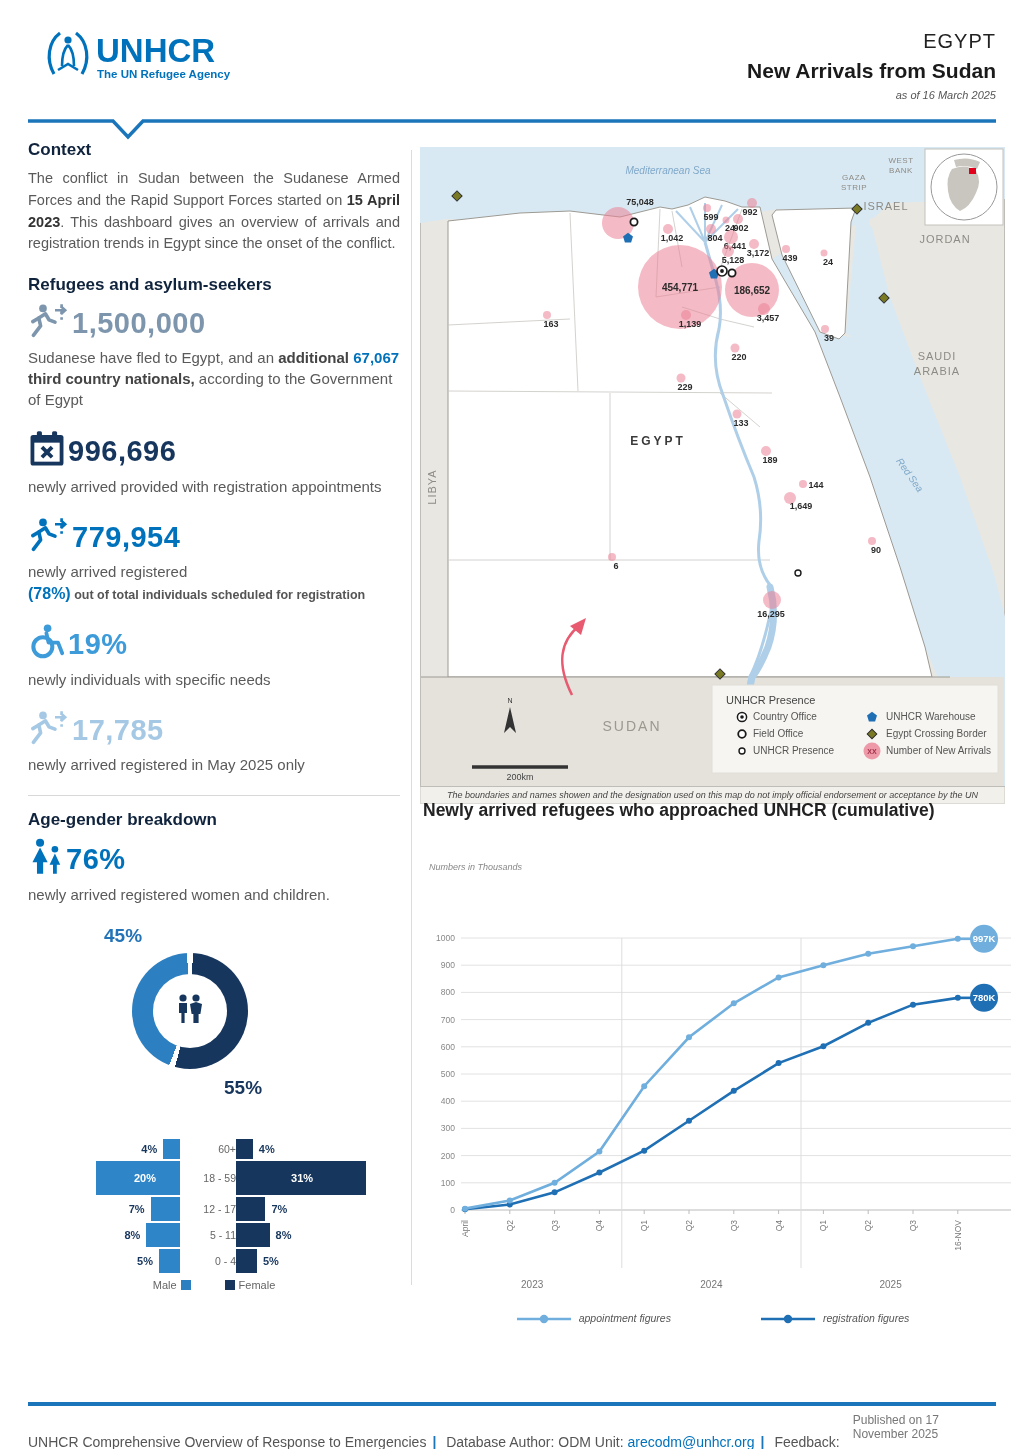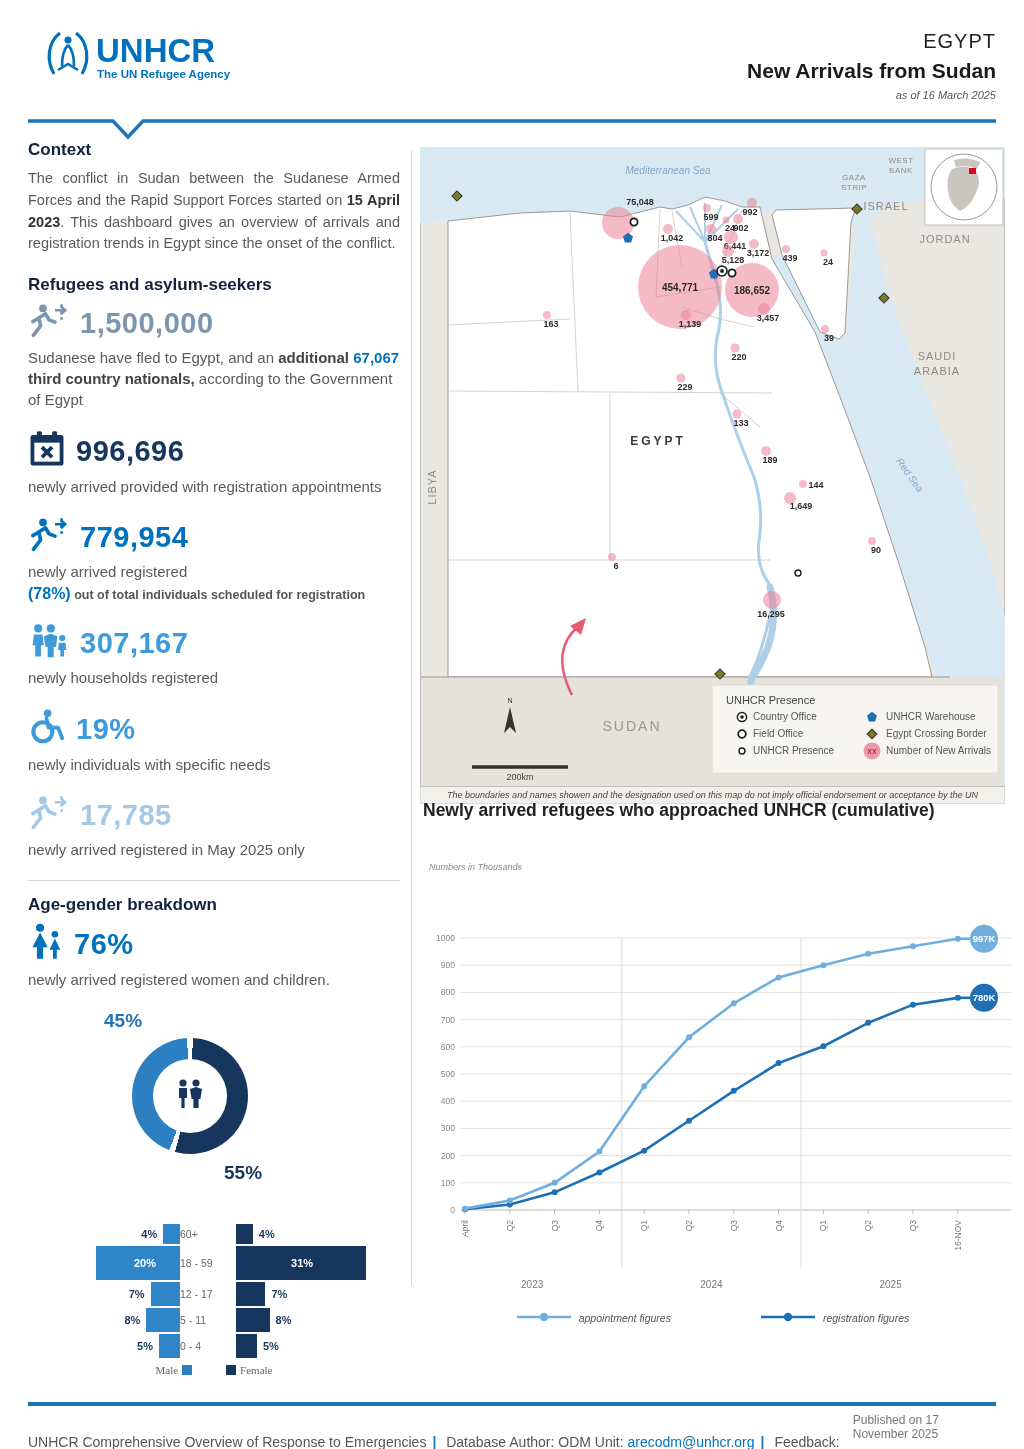--- a/index.html
+++ b/index.html
@@ -14,60 +14,60 @@
   .hdr-asof { font-size:11px; font-style:italic; color:#555; margin-top:6px; }
   .rule-top { position:absolute; left:28px; top:118px; }
 
   
   .leftcol { position:absolute; left:28px; top:140px; width:372px; }
   .col-divider { position:absolute; left:411px; top:150px; width:1px; height:1135px; background:#DDDCDA; }
   h2.sec { font-size:17px; font-weight:800; color:#10233C; margin-bottom:8px; }
   .context-p { font-size:14.5px; line-height:1.5; color:#5a5a5a; text-align:justify; margin-bottom:20px; }
   .context-p b { color:#333; }
   .stat { margin-bottom:20px; }
-  .stat-top { display:flex; align-items:center; gap:10px; }
+  .stat-top { display:flex; align-items:center; gap:2px; }
   .stat-num { font-size:29px; font-weight:800; letter-spacing:0.5px; }
   .stat-desc { font-size:15px; color:#5a5a5a; line-height:1.4; margin-top:4px; }
   .stat-desc .hl { color:#0072BC; font-weight:bold; }
   .stat-desc .bd { color:#444; font-weight:bold; }
   .stat-extra { font-size:12.5px; color:#555; font-weight:bold; margin-top:3px; }
   .stat-extra .pc { color:#0072BC; font-size:16px; font-weight:700; }
   .hdivider { height:1px; background:#D8D8D8; margin:6px 0 14px 0; }
 
   
   .donut-wrap { position:relative; height:210px; margin-top:6px; }
   .donut { position:absolute; left:104px; top:28px; width:116px; height:116px; border-radius:50%; }
   .donut-hole { position:absolute; left:21px; top:21px; width:74px; height:74px; border-radius:50%; background:#fff; display:flex; align-items:center; justify-content:center; }
   .donut-lab { position:absolute; font-size:19px; font-weight:800; }
   .donut-lab.male { left:76px; top:0px; color:#2273B8; }
   .donut-lab.female { left:196px; top:152px; color:#17365D; }
 
   
   .pyr { margin-top:4px; }
   .pyr-row { display:flex; align-items:center; margin-bottom:2px; }
   .pyr-zone { position:relative; width:152px; height:100%; }
-  .pyr-age { width:56px; text-align:left; font-size:10.5px; color:#666; }
+  .pyr-age { width:56px; text-align:right; font-size:10.5px; color:#666; }
   .pyr-bar { position:absolute; top:0; }
   .pyr-bar.m { right:0; background:#2E86C8; }
   .pyr-bar.f { left:0; background:#17365D; }
   .pyr-val { position:absolute; font-size:11px; font-weight:800; color:#17365D; top:50%; transform:translateY(-50%); white-space:nowrap; }
   .pyr-val.in { color:#fff; }
-  .pyr-legend { display:flex; justify-content:center; gap:26px; font-size:11px; color:#666; margin-top:6px;font-family:Liberation Serif, serif; }
+  .pyr-legend { display:flex; justify-content:center; gap:26px; font-size:11px; color:#666; margin-top:6px; }
   .pyr-legend .sw { display:inline-block; width:10px; height:10px; margin:0 4px; vertical-align:-1px; }
 
   
   .map-panel { position:absolute; left:420px; top:147px; width:585px; }
   .map-disclaimer { width:585px; background:#F2F0EB; font-size:9px; font-style:italic; color:#444; text-align:center; padding:3px 2px; border:1px solid #DDDBD5; border-top:none; }
 
   
   .chart-panel { position:absolute; left:423px; top:800px; width:592px; }
   .chart-title { font-size:17.5px; font-weight:800; color:#222; }
   .chart-sub { position:absolute; left:6px; top:62px; font-size:9px; font-style:italic; color:#888; }
   .chart-legend { position:absolute; left:0; top:512px; width:580px; display:flex; justify-content:center; gap:90px; }
-  .chart-legend .item { display:flex; align-items:flex-start; gap:8px; font-size:10.5px; font-style:italic; color:#555; }
+  .chart-legend .item { display:flex; align-items:flex-end; gap:8px; font-size:10.5px; font-style:italic; color:#555; }
 
   
   .footer-rule { position:absolute; left:28px; top:1402px; width:968px; height:4px; background:#1B75BB; }
   .footer { position:absolute; left:28px; top:1413px; width:968px; display:flex; justify-content:space-between; align-items:flex-start; }
   .footer .fl { font-size:14px; color:#555;margin-top:21px; }
   .footer .fl a { color:#0072BC; text-decoration:none; }
   .footer .sep { color:#1B75BB; margin:0 6px; font-weight:bold; }
   .footer .fr { font-size:12px; color:#777; }
 </style>
 </head>
@@ -137,34 +137,20 @@
                 <circle cx="12" cy="4.5" r="3.2" fill="currentColor"></circle>
                 <path d="M4 27 L10 19 L8.5 12.5 L14 9 L17 14 L22 16" fill="none" stroke="currentColor" stroke-width="3" stroke-linecap="round" stroke-linejoin="round"></path>
                 <path d="M8.5 12.5 L3.5 15.5" stroke="currentColor" stroke-width="3" stroke-linecap="round"></path>
                 <line x1="27.5" y1="1" x2="27.5" y2="14" stroke="currentColor" stroke-width="2.2" stroke-dasharray="3 2.4"></line>
                 <path d="M22 6 h8 M27 2.8 L30.5 6 L27 9.2" fill="none" stroke="currentColor" stroke-width="2.2"></path>
               </svg></span>
             <span class="stat-num" style="color:#0072BC">779,954</span>
           </div>
           <div class="stat-desc"><span>newly arrived registered</span></div>
           <div class="stat-extra"><span class="pc">(78%)</span> out of total individuals scheduled for registration</div>
-        </div>
-        <div class="stat">
-          <div class="stat-top">
-            <span style="color:#3D9BD9"><svg width="42" height="36" viewBox="0 0 34 30" fill="currentColor">
-                <circle cx="8" cy="4.5" r="3.4"></circle>
-                <path d="M4.5,9.5 h7 l1.2,9 h-2.4 v9.5 h-4.8 v-9.5 H3.3 Z"></path>
-                <circle cx="18.5" cy="4.5" r="3.4"></circle>
-                <path d="M18.5,9 l5.5,2 -1.2,9 h-1.9 v8.5 h-5 v-8.5 h-1.9 L12.8,11 Z"></path>
-                <circle cx="28" cy="12.5" r="2.6"></circle>
-                <path d="M25.2,16.5 h5.6 l.6,6 h-1.9 v5.5 h-3 v-5.5 h-1.9 Z"></path>
-              </svg></span>
-            <span class="stat-num" style="color:#3D9BD9">307,167</span>
-          </div>
-          <div class="stat-desc"><span>newly households registered</span></div>
         </div>
         <div class="stat">
           <div class="stat-top">
             <span style="color:#3D9BD9"><svg width="38" height="38" viewBox="0 0 32 32">
                 <circle cx="12.5" cy="20" r="8" fill="none" stroke="currentColor" stroke-width="3.4"></circle>
                 <circle cx="16.5" cy="4.5" r="3.2" fill="currentColor"></circle>
                 <path d="M15.5 8.5 l1.8 8 h8 l3.5 9" fill="none" stroke="currentColor" stroke-width="3.2" stroke-linecap="round" stroke-linejoin="round"></path>
               </svg></span>
             <span class="stat-num" style="color:#3D9BD9">19%</span>
           </div>

